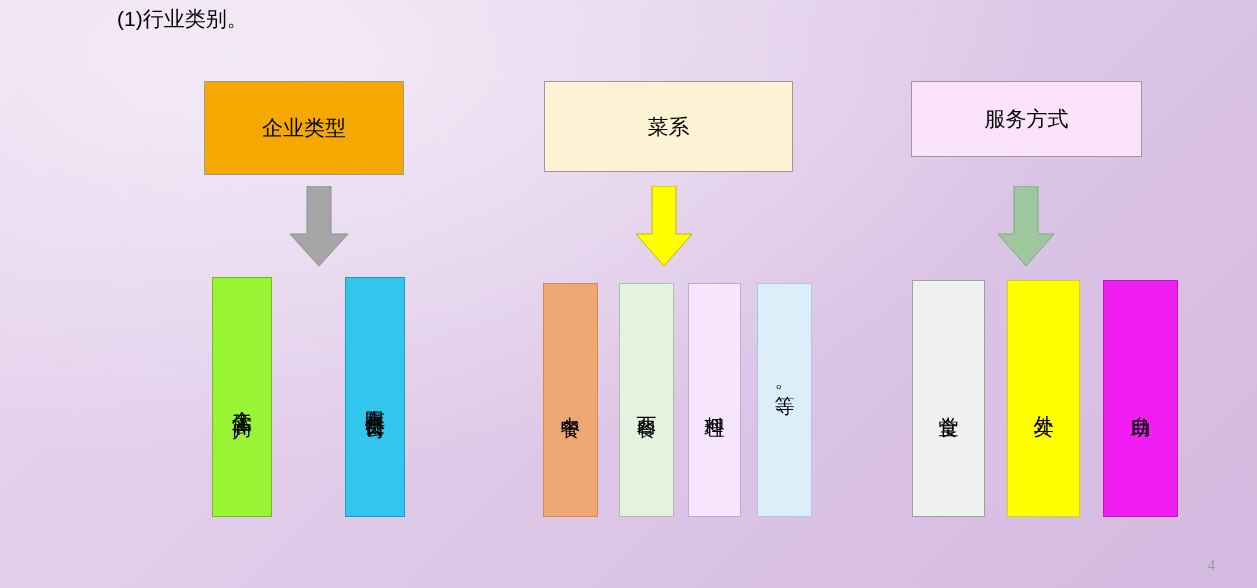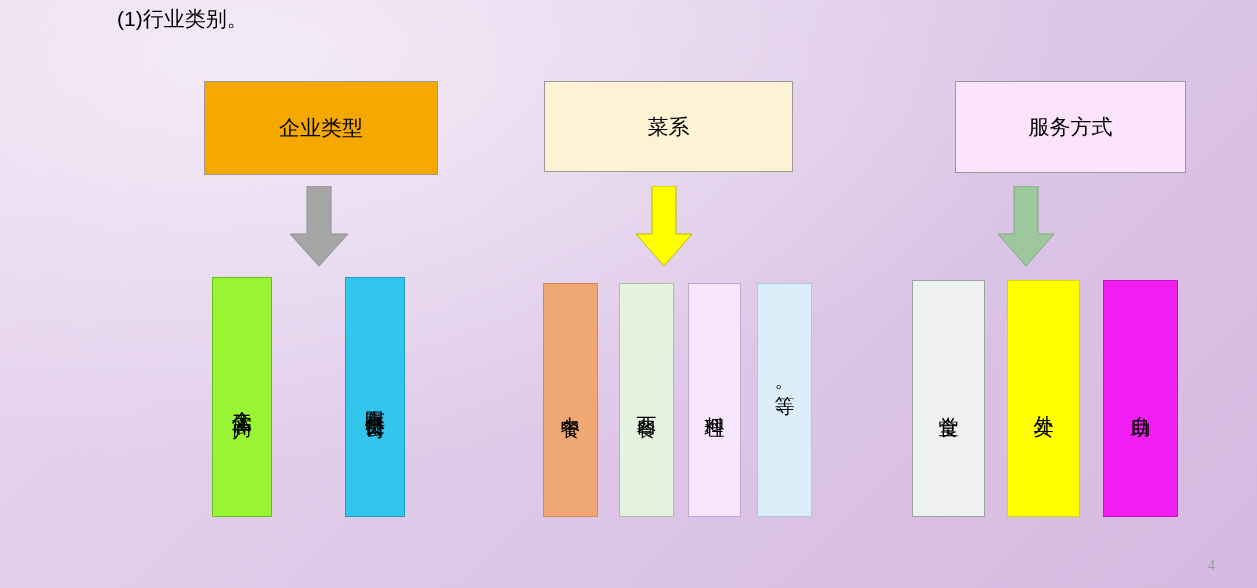--- a/index.html
+++ b/index.html
@@ -76,21 +76,21 @@
     font-family: "Liberation Serif", serif;
   }
 </style>
 </head>
 <body>
 
 <div id="slide">
 
   <div id="title">(1)行业类别。</div>
 
-  <div class="head-box" style="left:204px; top:81px; width:234px; height:94px; background:#f5a800;">
+  <div class="head-box" style="left:204px; top:81px; width:200px; height:94px; background:#f5a800;">
     <span>企业类型</span>
   </div>
 
   <svg class="arrow" style="left:288px; top:186px;" width="62" height="82" viewBox="0 0 62 82">
     <polygon points="19,0 43,0 43,48 60,48 31,80 2,48 19,48" fill="#a6a6a6" stroke="#8f8f8f" stroke-width="1"></polygon>
   </svg>
 
   <div class="leaf-box" style="left:212px; top:277px; width:60px; height:240px; background:#99f533; border-color:#6abf1f;">
     <span>个体工商户</span>
   </div>
@@ -112,21 +112,21 @@
   <div class="leaf-box" style="left:619px; top:283px; width:55px; height:234px; background:#e6f2e0; border-color:#a8c49a;">
     <span>西餐</span>
   </div>
   <div class="leaf-box" style="left:688px; top:283px; width:53px; height:234px; background:#f8e6ff; border-color:#c7a3d8;">
     <span>料理</span>
   </div>
   <div class="leaf-box" style="left:757px; top:283px; width:55px; height:234px; background:#ddeefb; border-color:#a9c8dd;">
     <span>等。。</span>
   </div>
 
-  <div class="head-box" style="left:911px; top:81px; width:231px; height:92px; background:#fbe4fb;margin-left:44px;">
+  <div class="head-box" style="left:911px; top:81px; width:231px; height:76px; background:#fbe4fb;">
     <span>服务方式</span>
   </div>
 
   <svg class="arrow" style="left:996px; top:186px;" width="60" height="82" viewBox="0 0 60 82">
     <polygon points="18,0 42,0 42,48 58,48 30,80 2,48 18,48" fill="#9ec79e" stroke="#7ea87e" stroke-width="1"></polygon>
   </svg>
 
   <div class="leaf-box" style="left:912px; top:280px; width:73px; height:237px; background:#eef1ef; border-color:#9aa39c;">
     <span>堂食</span>
   </div>

